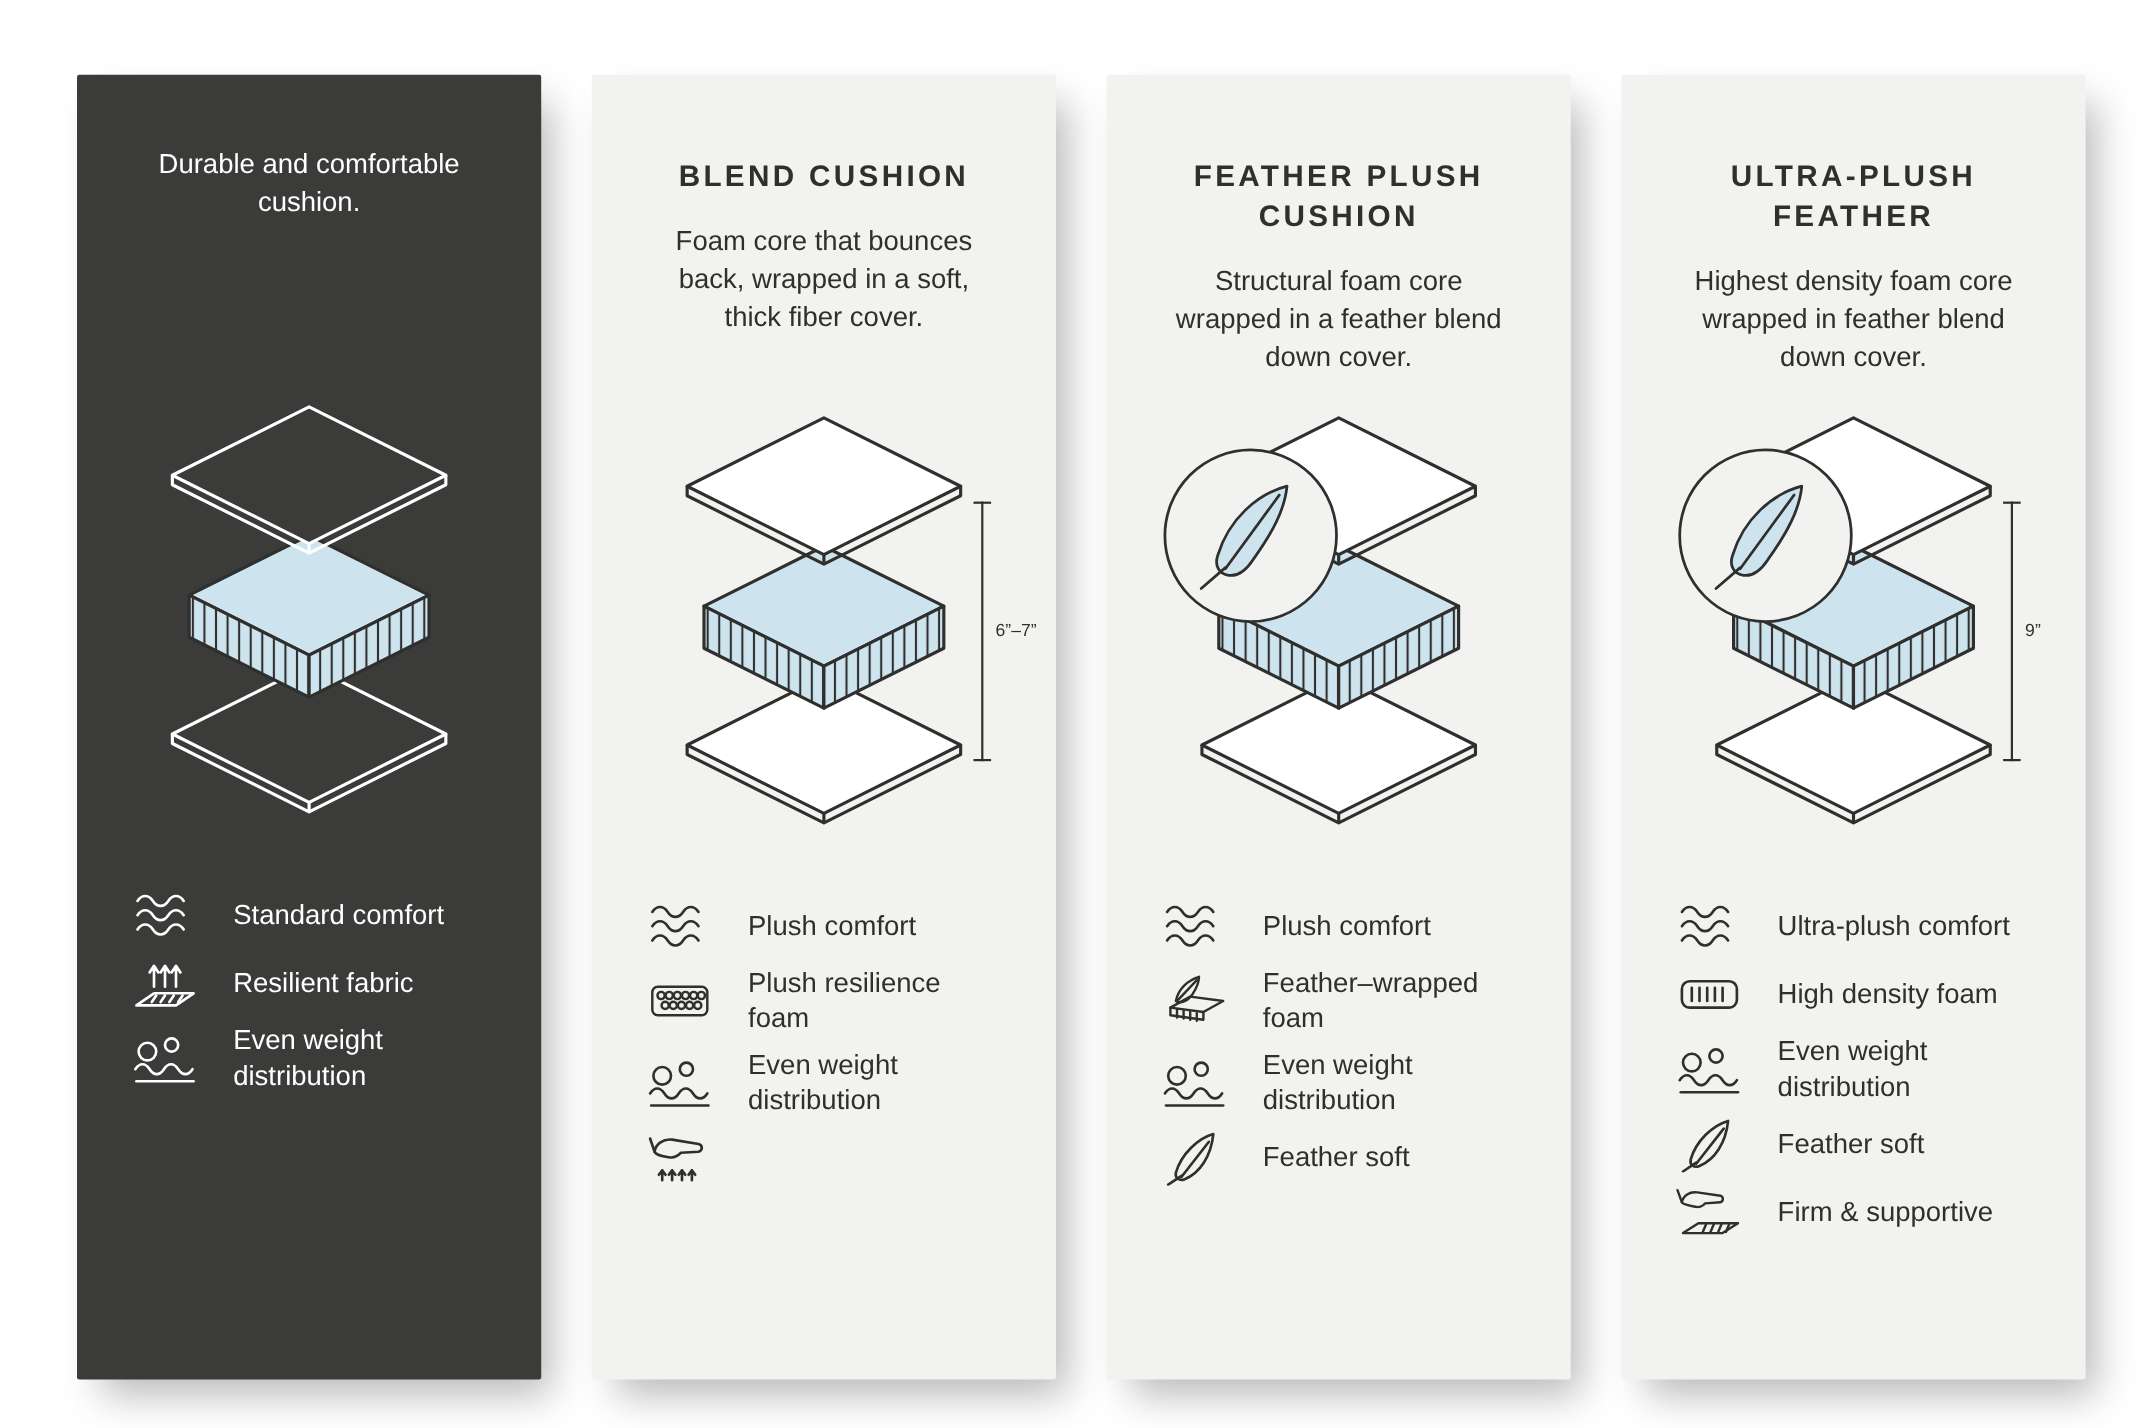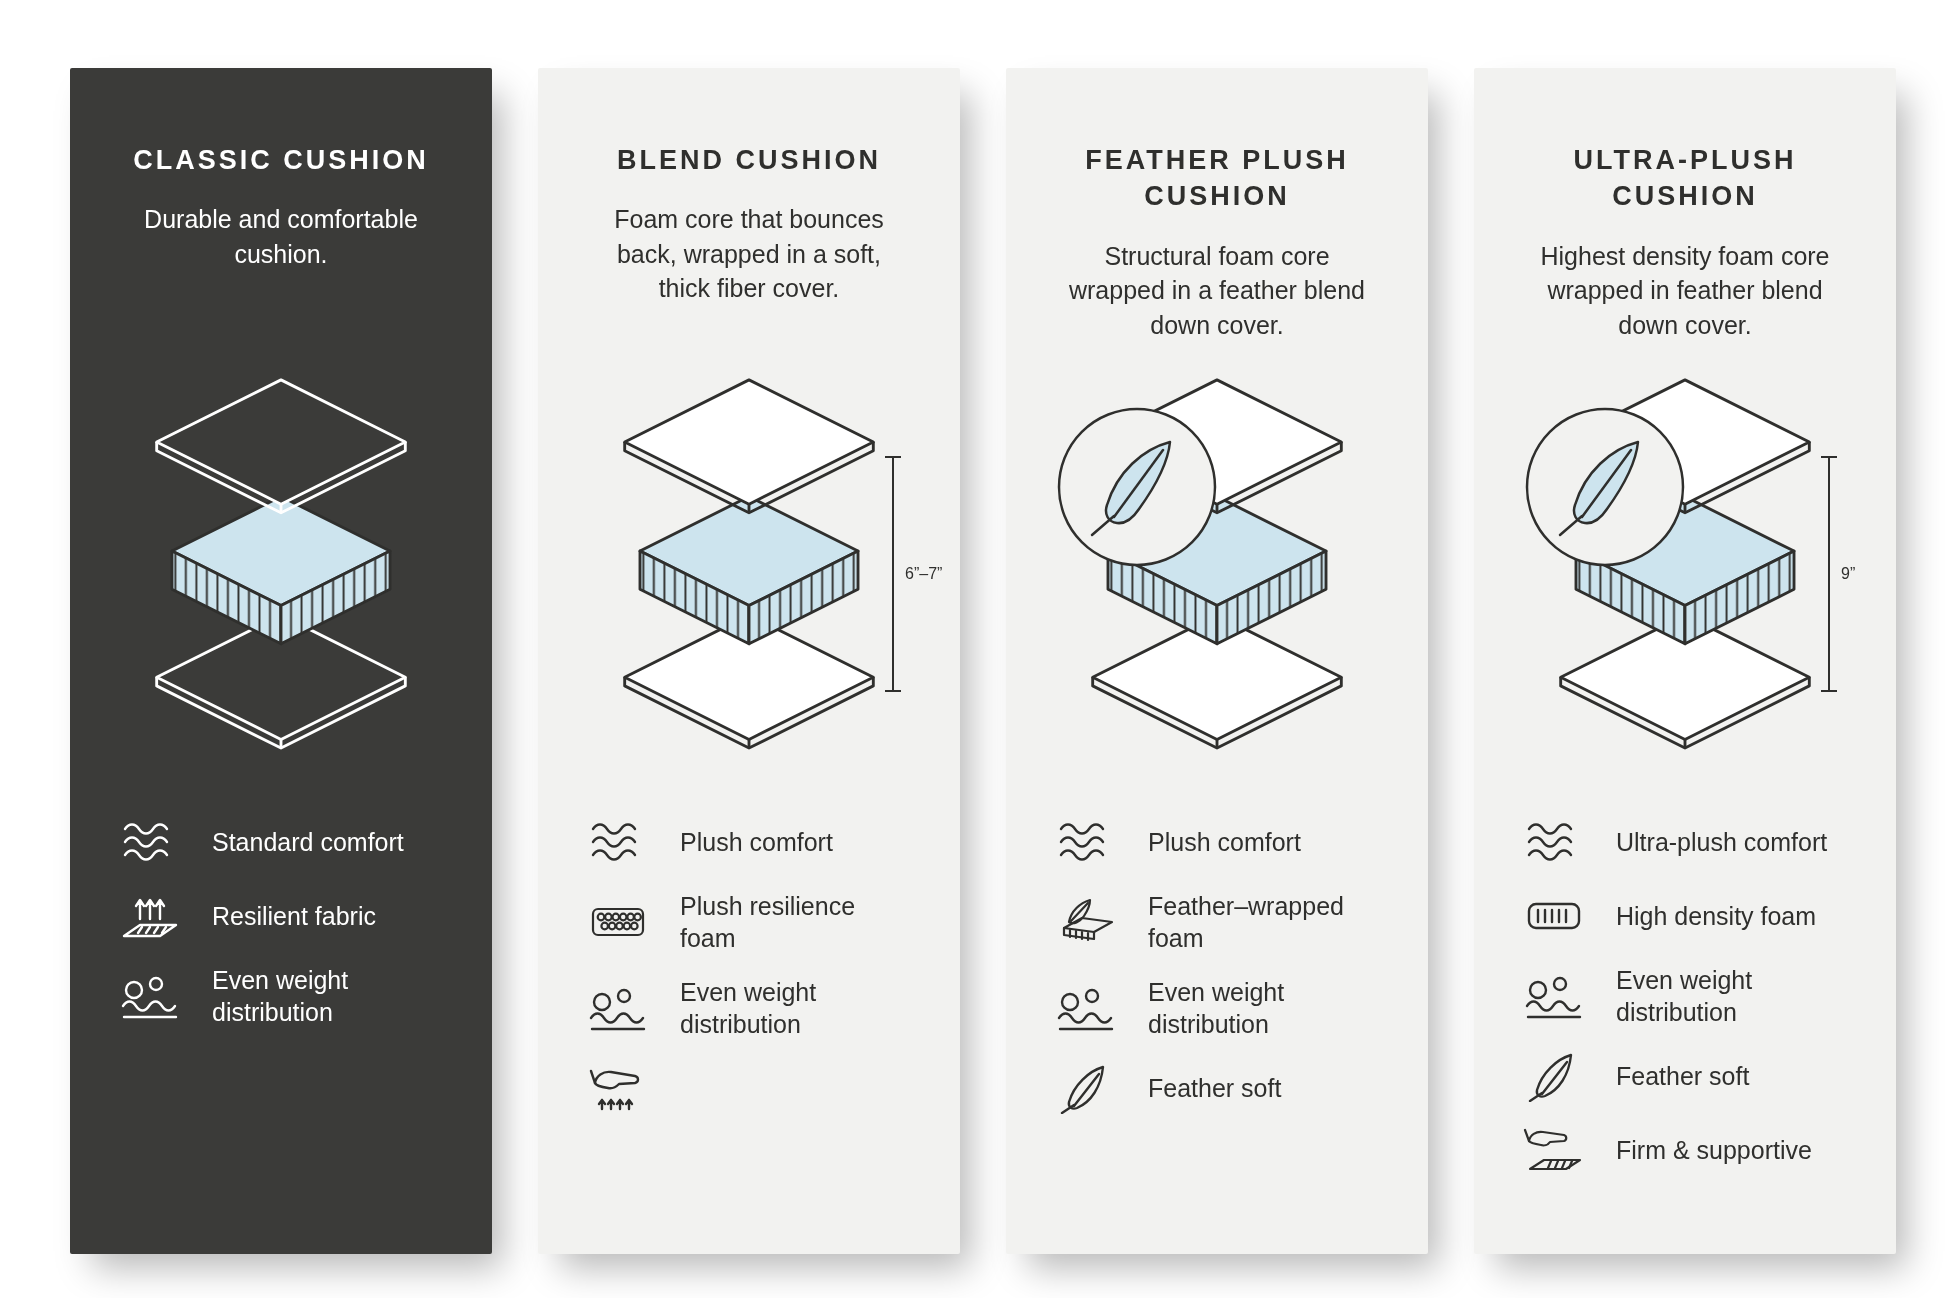--- a/index.html
+++ b/index.html
@@ -49,21 +49,21 @@
     content:"";position:absolute;left:-7px;width:16px;height:2px;background:currentColor;
   }
   .dim::before{top:0;} .dim::after{bottom:0;}
   .dim-line{position:absolute;left:0;top:0;height:100%;width:2px;background:currentColor;}
   .dim-label{
     position:absolute;left:13px;top:50%;transform:translateY(-50%);
     font-size:16px;white-space:nowrap;font-weight:normal;
   }
   .features{
     list-style:none;margin:6px 0 0;padding:0 0 0 12px;
-    display:flex;flex-direction:column;gap:22px;
+    display:flex;flex-direction:column;gap:10px;
   }
   .feature{display:flex;align-items:center;gap:28px;}
   .ficon{width:66px;flex:none;display:flex;align-items:center;}
   .ficon svg{width:64px;height:52px;display:block;}
   .flabel{font-size:25px;line-height:1.28;max-width:228px;}
   .icon-defs{position:absolute;width:0;height:0;overflow:hidden;}
 </style>
 </head>
 <body>
 
@@ -145,21 +145,20 @@
       </g>
     </symbol>
   </defs>
 </svg>
 
 <div class="stage">
   <div class="panels">
 
     <section class="panel dark">
       <header class="panel-header">
-        <h2 class="panel-title">CLASSIC CUSHION</h2>
         <p class="panel-desc">Durable and comfortable cushion.</p>
       </header>
       <div class="diagram">
         <div class="diagram-wrap">
           <svg class="cushion" width="306" height="379" viewBox="0 0 320 396">
             <defs>
                 <pattern id="hatch0" width="11" height="12" patternUnits="userSpaceOnUse">
                   <path class="hatch-line" d="M5.5 0 V12"></path>
                 </pattern>
               </defs>
@@ -335,21 +334,21 @@
                 <use href="#i-feather"></use>
               </svg>
             </span>
           <span class="flabel">Feather soft</span>
         </li>
       </ul>
     </section>
 
     <section class="panel light">
       <header class="panel-header">
-        <h2 class="panel-title">ULTRA-PLUSH CUSHION</h2>
+        <h2 class="panel-title">ULTRA-PLUSH FEATHER</h2>
         <p class="panel-desc">Highest density foam core wrapped in feather blend down cover.</p>
       </header>
       <div class="diagram">
         <div class="diagram-wrap">
           <svg class="cushion" width="306" height="379" viewBox="0 0 320 396">
             <defs>
                 <pattern id="hatch3" width="11" height="12" patternUnits="userSpaceOnUse">
                   <path class="hatch-line" d="M5.5 0 V12"></path>
                 </pattern>
               </defs>

